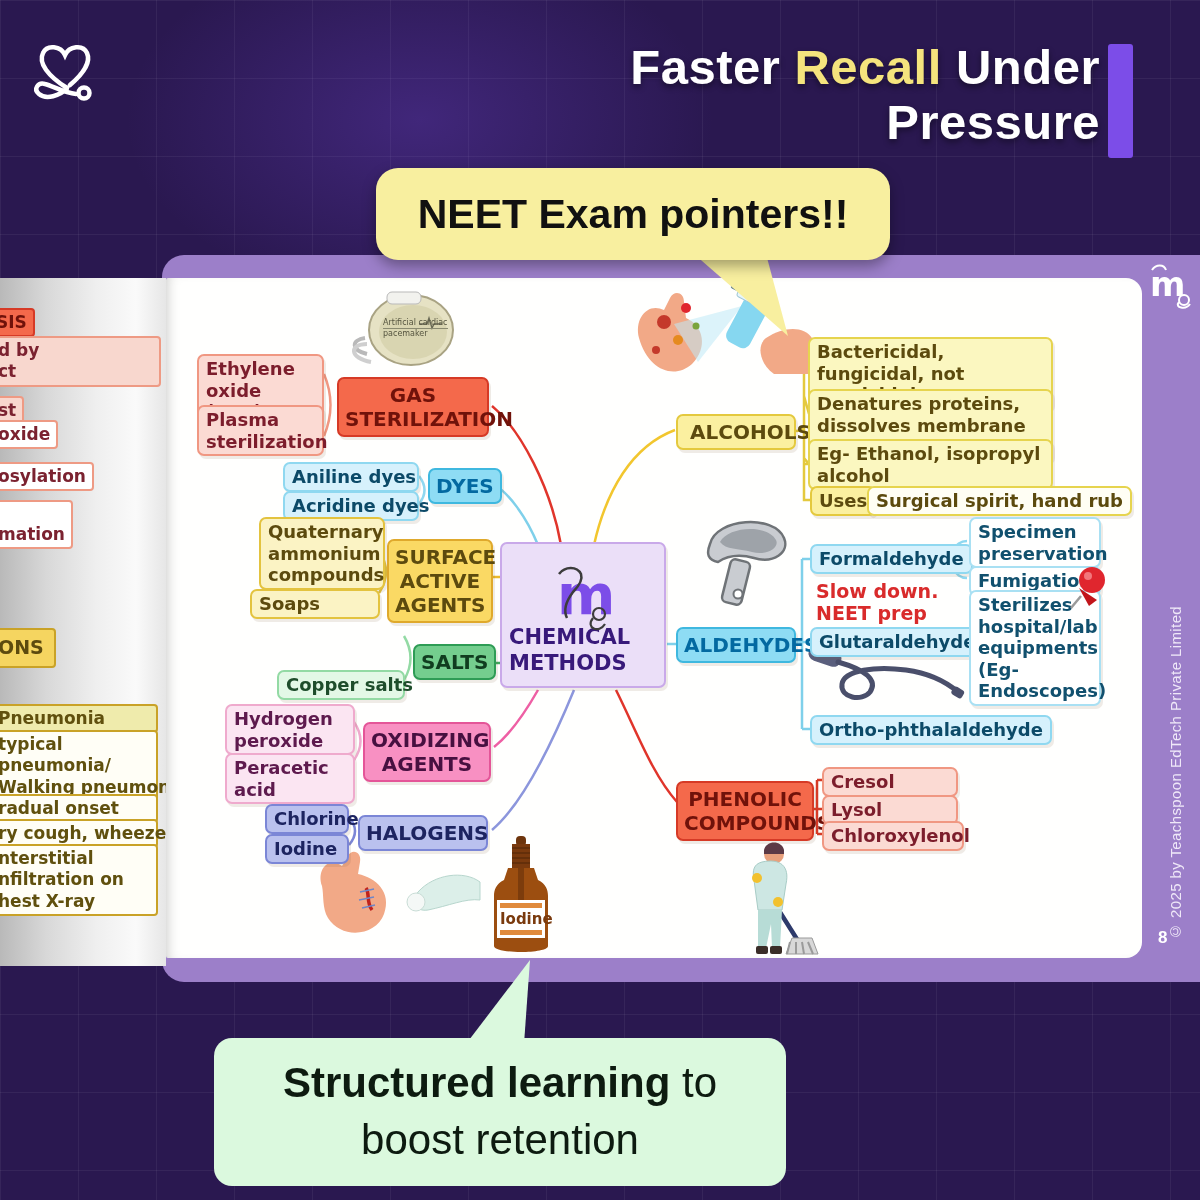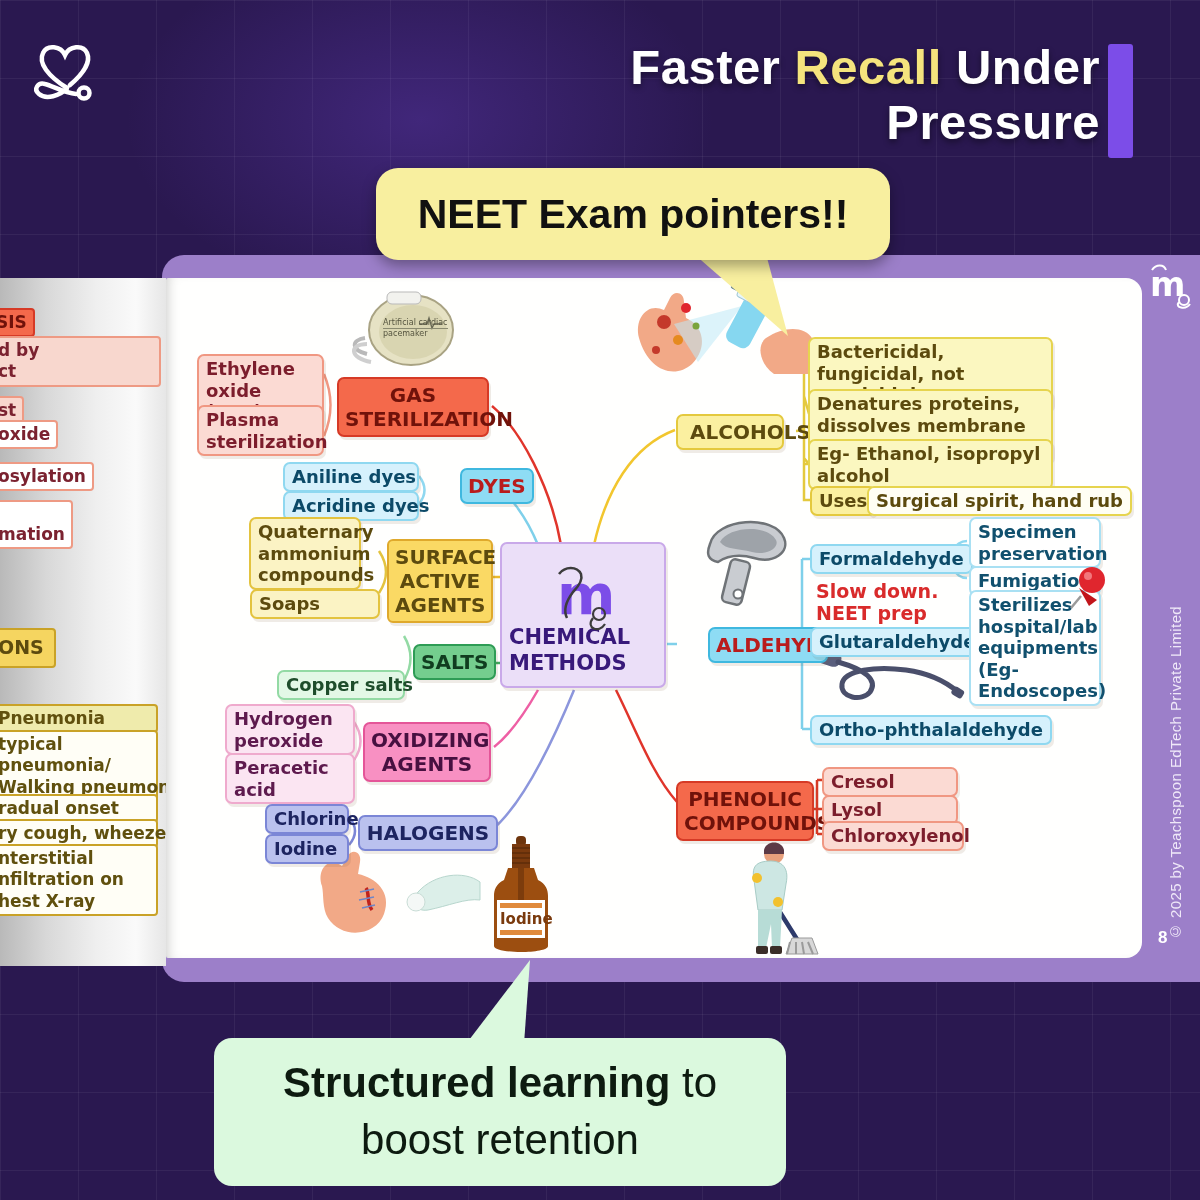--- a/index.html
+++ b/index.html
@@ -32,21 +32,21 @@
   .white-page{position:absolute;left:166px;top:278px;width:976px;height:680px;background:#fffffe;
     border-radius:2px 16px 16px 2px;box-shadow:inset 10px 0 14px -10px rgba(0,0,0,.25);}
   
   .nd{position:absolute;border:2.5px solid;border-radius:7px;padding:2px 7px;box-sizing:border-box;
     font-family:"DejaVu Sans",sans-serif;font-weight:bold;font-size:18px;line-height:1.2;z-index:3;
     box-shadow:2px 3px 0 rgba(120,90,60,.12);}
   .parent{text-align:center;font-size:20px;padding:4px 6px;}
   .nw{white-space:nowrap;}
   .c-orange{background:#f4694b;border-color:#d63a26;color:#70120a;}
   .c-pink{background:#fbdad3;border-color:#f09782;color:#7c1d2c;}
-  .c-cyanD{background:#8edcf4;border-color:#3fb8df;color:#b91c1c;margin-left:32px;}
+  .c-cyanD{background:#8edcf4;border-color:#3fb8df;color:#0369a1;}
   .c-cyan{background:#d6f1fc;border-color:#8fd8f0;color:#0c4a68;}
   .c-gold{background:#fad964;border-color:#dfa92c;color:#5c4a0e;}
   .c-payel{background:#fbf3c4;border-color:#e3c33f;color:#5c4a0e;}
   .c-grnD{background:#74ce8e;border-color:#2e9c55;color:#103d1f;}
   .c-pagrn{background:#e3f8e6;border-color:#93daa4;color:#1e4d2b;}
   .c-pnkD{background:#f890c2;border-color:#e45598;color:#471040;}
   .c-papnk{background:#fbe5f2;border-color:#efaacd;color:#5e1a4e;}
   .c-peri{background:#bac1ee;border-color:#7b86d6;color:#1d2460;}
   .c-yel{background:#fbf0a0;border-color:#e4c93e;color:#5c4a0e;}
   .c-wyel{background:#fffef4;border-color:#e6d44e;color:#5c4a0e;}
@@ -281,36 +281,36 @@
     </div>
 
     <div class="nd c-pink" style="left:31px;top:76px;width:127px;">Ethylene oxide (ETO)</div>
     <div class="nd c-pink" style="left:31px;top:127px;width:127px;">Plasma sterilization</div>
     <div class="nd c-orange parent" style="left:171px;top:99px;width:152px;">GAS STERILIZATION</div>
 
     <div class="nd c-cyan nw" style="left:117px;top:184px;width:136px;">Aniline dyes</div>
     <div class="nd c-cyan nw" style="left:117px;top:213px;width:136px;">Acridine dyes</div>
     <div class="nd c-cyanD parent nw" style="left:262px;top:190px;">DYES</div>
 
-    <div class="nd c-payel" style="left:83px;top:239px;width:112px;">Quaternary ammonium compounds</div>
+    <div class="nd c-payel" style="left:93px;top:239px;width:126px;">Quaternary ammonium compounds</div>
     <div class="nd c-payel" style="left:84px;top:311px;width:130px;">Soaps</div>
-    <div class="nd c-gold parent" style="left:221px;top:261px;width:106px;border-radius:6px;">SURFACE ACTIVE AGENTS</div>
+    <div class="nd c-gold parent" style="left:221px;top:261px;width:106px;">SURFACE ACTIVE AGENTS</div>
 
     <div class="nd c-pagrn nw" style="left:111px;top:392px;width:128px;">Copper salts</div>
     <div class="nd c-grnD parent nw" style="left:247px;top:366px;">SALTS</div>
 
     <div class="nd c-papnk" style="left:59px;top:426px;width:130px;">Hydrogen peroxide</div>
     <div class="nd c-papnk" style="left:59px;top:475px;width:130px;">Peracetic acid</div>
     <div class="nd c-pnkD parent" style="left:197px;top:444px;width:128px;">OXIDIZING AGENTS</div>
 
     <div class="nd c-peri nw" style="left:99px;top:526px;width:84px;">Chlorine</div>
     <div class="nd c-peri nw" style="left:99px;top:556px;width:84px;">Iodine</div>
-    <div class="nd c-peri parent nw" style="left:192px;top:537px;width:140px;">HALOGENS</div>
-
-    <div class="nd c-yel parent nw" style="left:510px;top:136px;width:108px;padding-left:12px;">ALCOHOLS</div>
+    <div class="nd c-peri parent nw" style="left:192px;top:537px;width:130px;">HALOGENS</div>
+
+    <div class="nd c-yel parent nw" style="left:510px;top:136px;width:120px;padding-left:12px;">ALCOHOLS</div>
     <div class="nd c-wyel" style="left:642px;top:59px;width:245px;background:#fbf7c0;">Bactericidal, fungicidal, not sporicidal</div>
     <div class="nd c-wyel" style="left:642px;top:111px;width:245px;background:#fbf7c0;">Denatures proteins, dissolves membrane lipids</div>
     <div class="nd c-wyel" style="left:642px;top:161px;width:245px;background:#fbf7c0;">Eg- Ethanol, isopropyl alcohol</div>
     <div class="nd c-yel nw" style="left:644px;top:208px;">Uses</div>
     <div class="nd c-wyel nw" style="left:701px;top:208px;">Surgical spirit, hand rub</div>
 
     <div class="nd c-cyanD parent nw" style="left:510px;top:349px;width:120px;">ALDEHYDES</div>
     <div class="nd c-cyan nw" style="left:644px;top:266px;">Formaldehyde</div>
     <div class="note-red" style="left:650px;top:303px;width:160px;">Slow down. NEET prep zone</div>
     <div class="nd c-cyan nw" style="left:644px;top:349px;">Glutaraldehyde</div>

